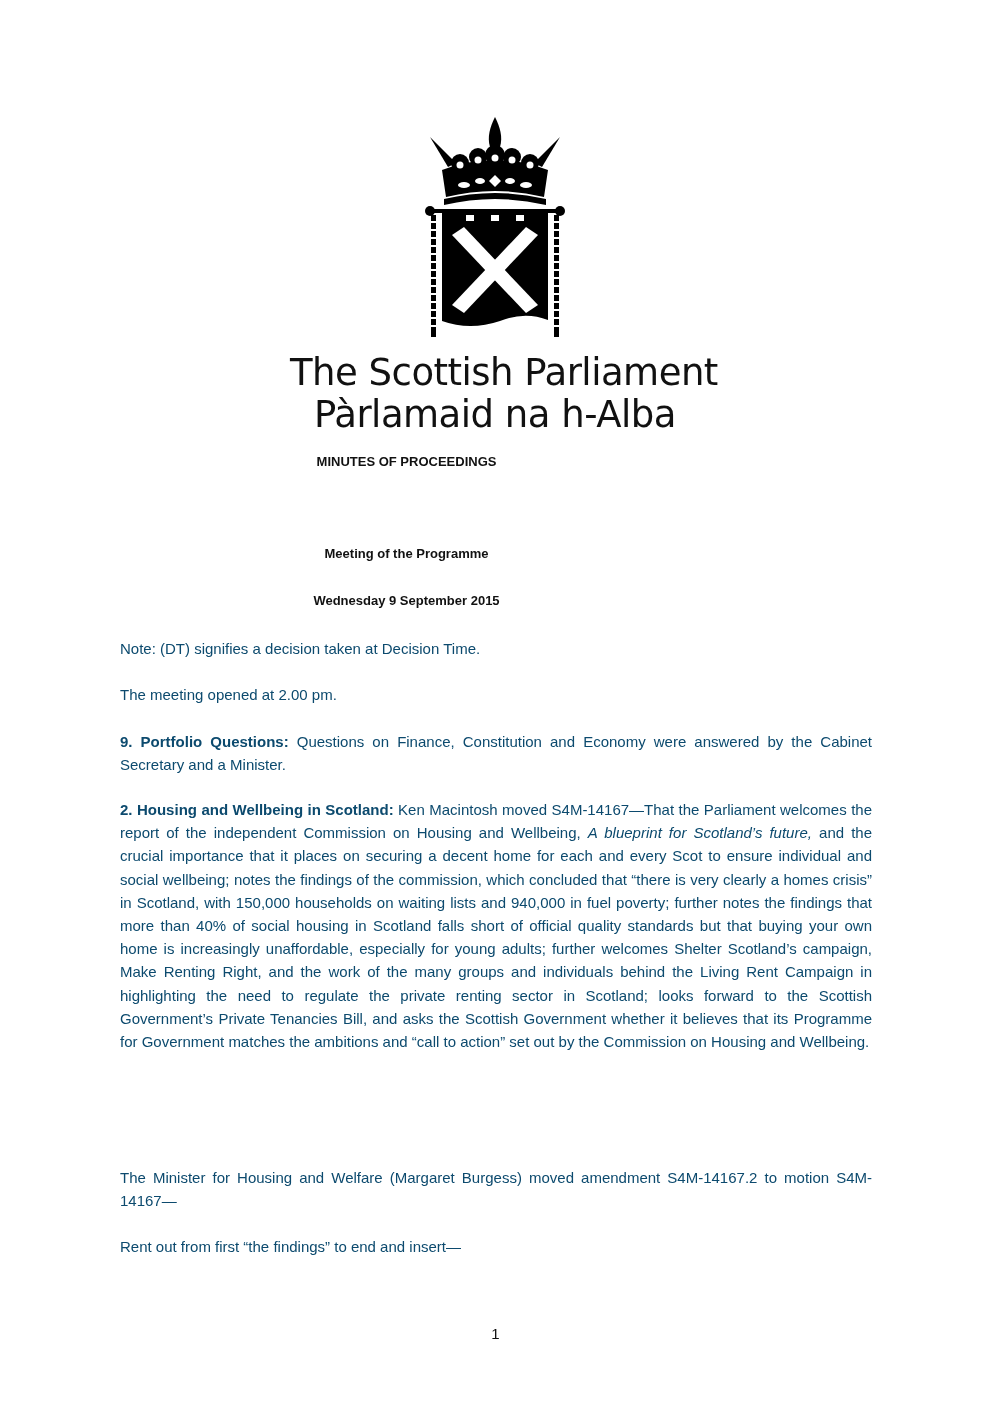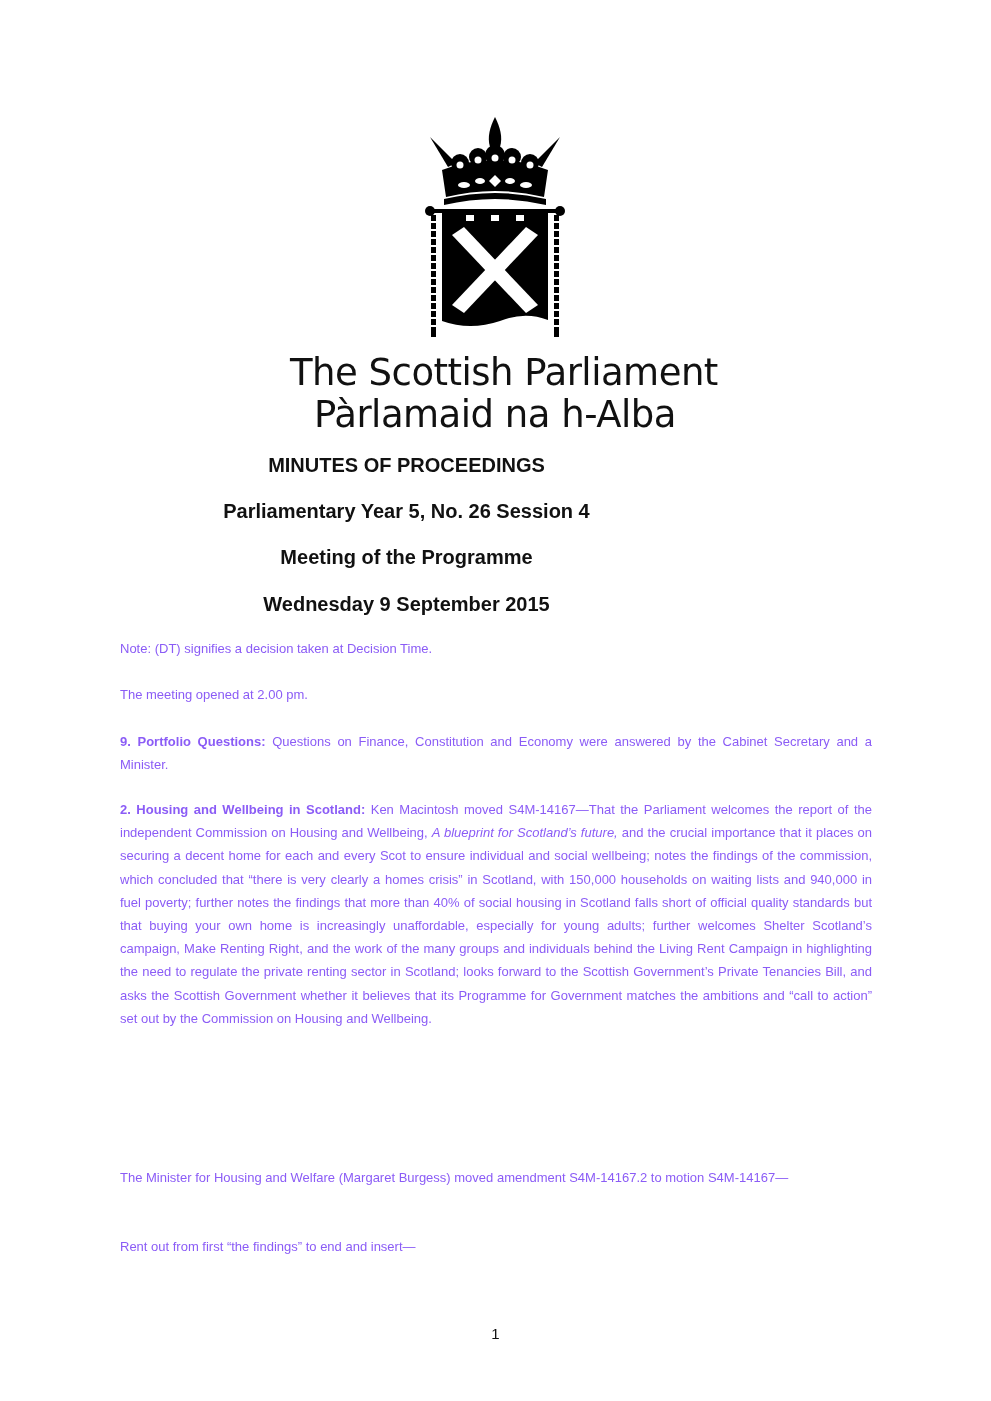--- a/index.html
+++ b/index.html
@@ -3,23 +3,23 @@
 <meta charset="utf-8">
 <style>
   html, body { margin: 0; padding: 0; background: #ffffff; }
   body { width: 991px; height: 1401px; position: relative; overflow: hidden; color: #111111; }
   .page { position: absolute; left: 0; top: 0; width: 991px; height: 1401px; background: #ffffff; border-radius: 22px; }
   .emblem { position: absolute; left: 420px; top: 115px; width: 150px; height: 230px; }
   .wordmark { position: absolute; left: 290px; top: 352px; width: 410px; text-align: center;
     font-family: "DejaVu Sans", sans-serif; font-weight: normal; font-size: 37px; line-height: 42px; letter-spacing: -0.5px; color: #111; }
   .wordmark div { white-space: nowrap; }
   .heading { position: absolute; left: 0; width: 813px; text-align: center;
-    font-family: "Liberation Sans", sans-serif; font-weight: bold; font-size: 20px; color: #111; white-space: nowrap; }
+    font-family: "Liberation Sans", sans-serif; font-weight: bold; font-size: 13px; color: #111; white-space: nowrap; }
   .body-block { position: absolute; left: 120px; width: 752px;
-    font-family: "Liberation Sans", sans-serif; font-size: 13px; line-height: 23.2px; color: #8b5cf6;
+    font-family: "Liberation Sans", sans-serif; font-size: 15px; line-height: 23.2px; color: #0c4a6e;
     text-align: justify; }
   .body-block.left { text-align: left; }
   .body-block b { font-weight: bold; }
   .body-block i { font-style: italic; }
   .page-number { position: absolute; left: 0; width: 991px; top: 1325px; text-align: center;
     font-family: "Liberation Sans", sans-serif; font-size: 15px; color: #111; }
 </style>
 </head>
 <body>
 
@@ -110,21 +110,20 @@
       <path d="M118 120 L106 112 L32 190 L44 198 Z"></path>
     </g>
   </svg>
 
   <div class="wordmark">
     <div>The Scottish Parliament</div>
     <div>Pàrlamaid na h-Alba</div>
   </div>
 
   <div class="heading" style="top:454px;">MINUTES OF PROCEEDINGS</div>
-  <div class="heading" style="top:500px;">Parliamentary Year 5, No. 26 Session 4</div>
   <div class="heading" style="top:546px;">Meeting of the Programme</div>
   <div class="heading" style="top:593px;">Wednesday 9 September 2015</div>
 
   <div class="body-block left" style="top:637px;">Note: (DT) signifies a decision taken at Decision Time.</div>
 
   <div class="body-block left" style="top:683px;">The meeting opened at 2.00 pm.</div>
 
   <div class="body-block" style="top:730px;"><b>9. Portfolio Questions:</b><span> Questions on Finance, Constitution and Economy were answered by the Cabinet Secretary and a Minister.</span></div>
 
   <div class="body-block" style="top:798px;"><b>2. Housing and Wellbeing in Scotland:</b><span> Ken Macintosh moved S4M-14167—That the Parliament welcomes the report of the independent Commission on Housing and Wellbeing, </span><i>A blueprint for Scotland’s future,</i><span> and the crucial importance that it places on securing a decent home for each and every Scot to ensure individual and social wellbeing; notes the findings of the commission, which concluded that “there is very clearly a homes crisis” in Scotland, with 150,000 households on waiting lists and 940,000 in fuel poverty; further notes the findings that more than 40% of social housing in Scotland falls short of official quality standards but that buying your own home is increasingly unaffordable, especially for young adults; further welcomes Shelter Scotland’s campaign, Make Renting Right, and the work of the many groups and individuals behind the Living Rent Campaign in highlighting the need to regulate the private renting sector in Scotland; looks forward to the Scottish Government’s Private Tenancies Bill, and asks the Scottish Government whether it believes that its Programme for Government matches the ambitions and “call to action” set out by the Commission on Housing and Wellbeing.</span></div>

